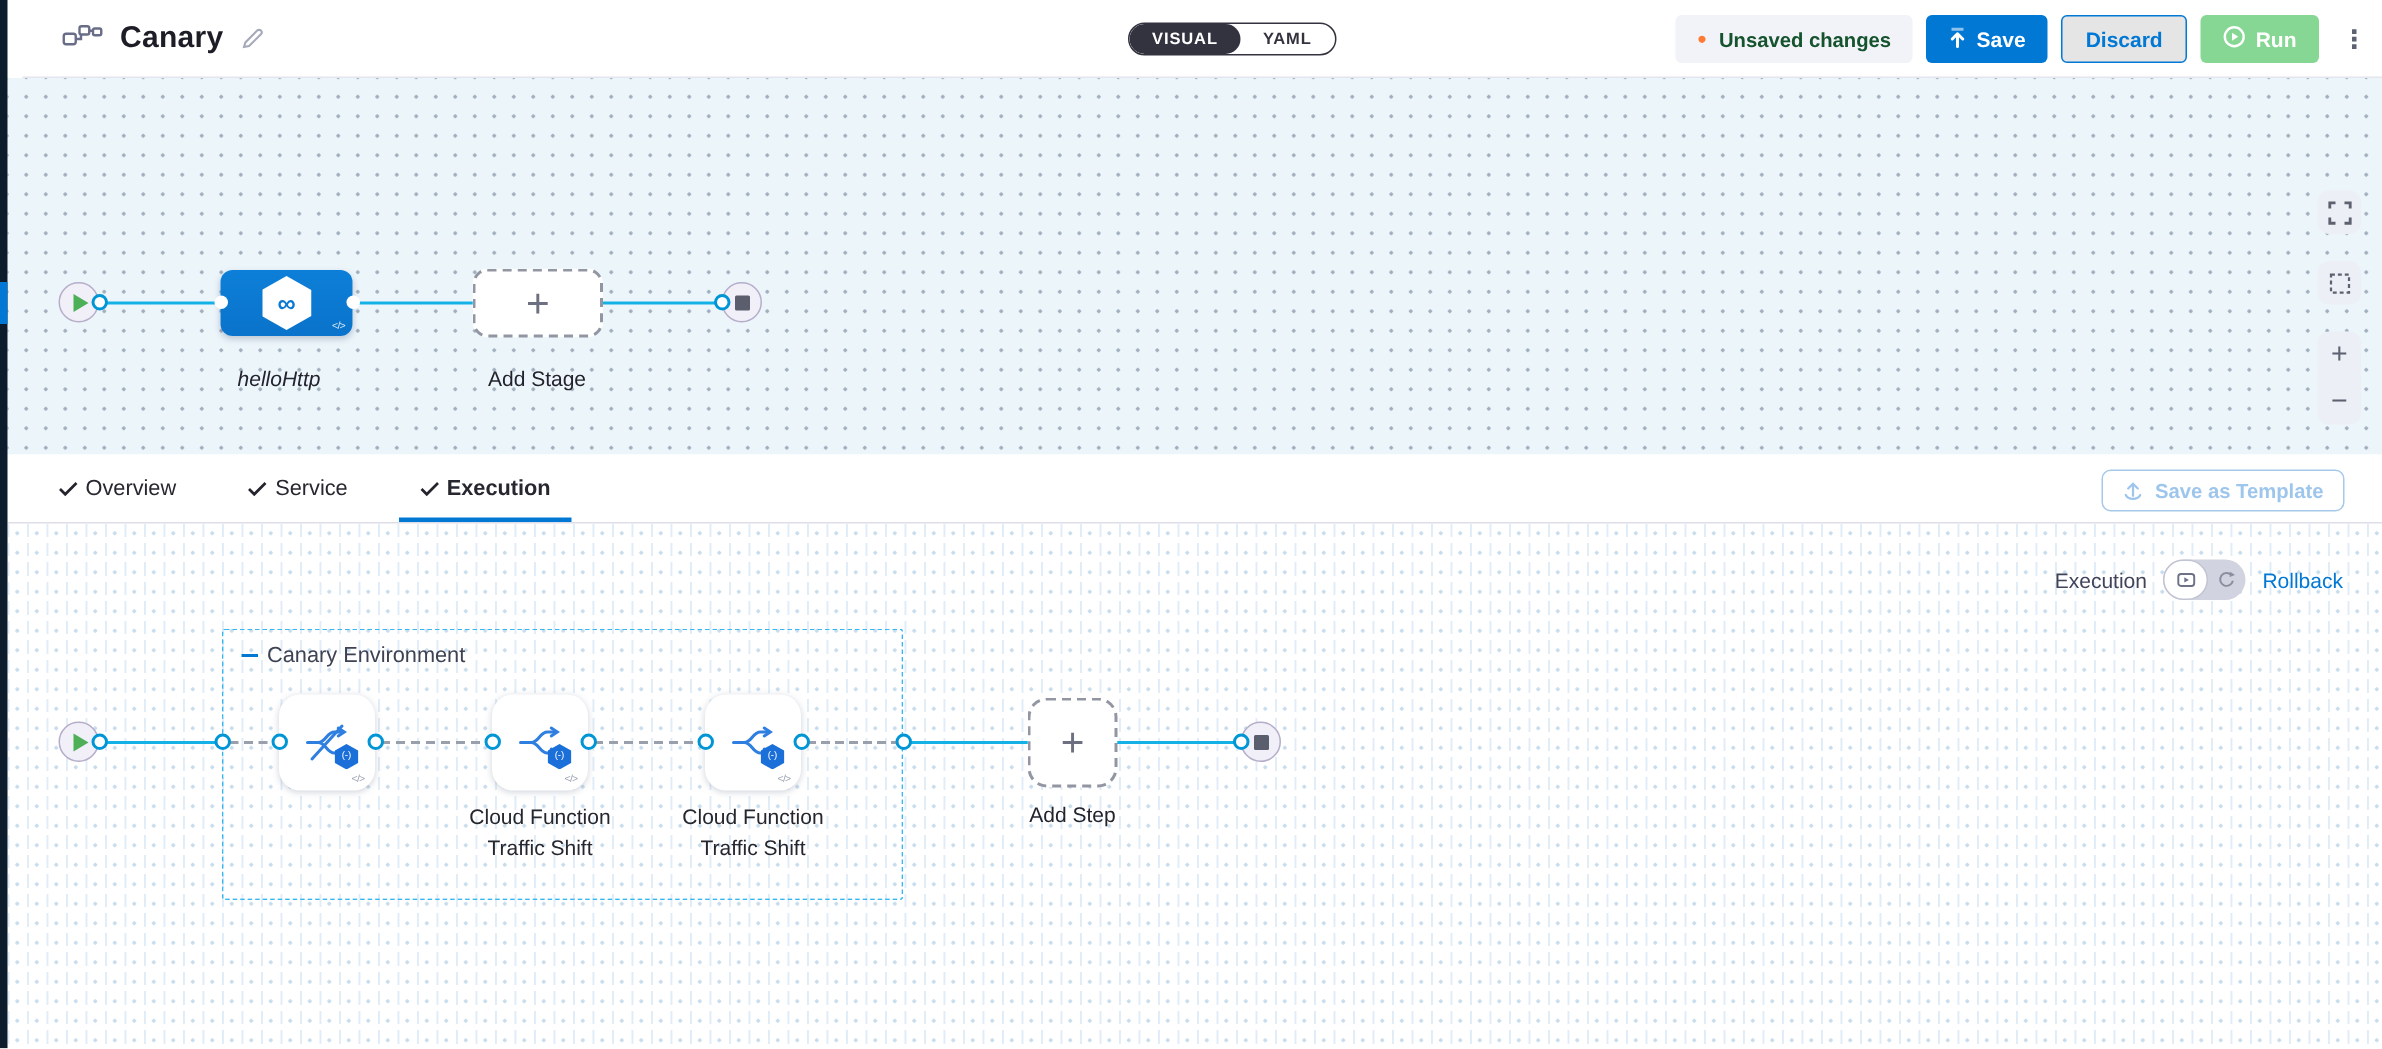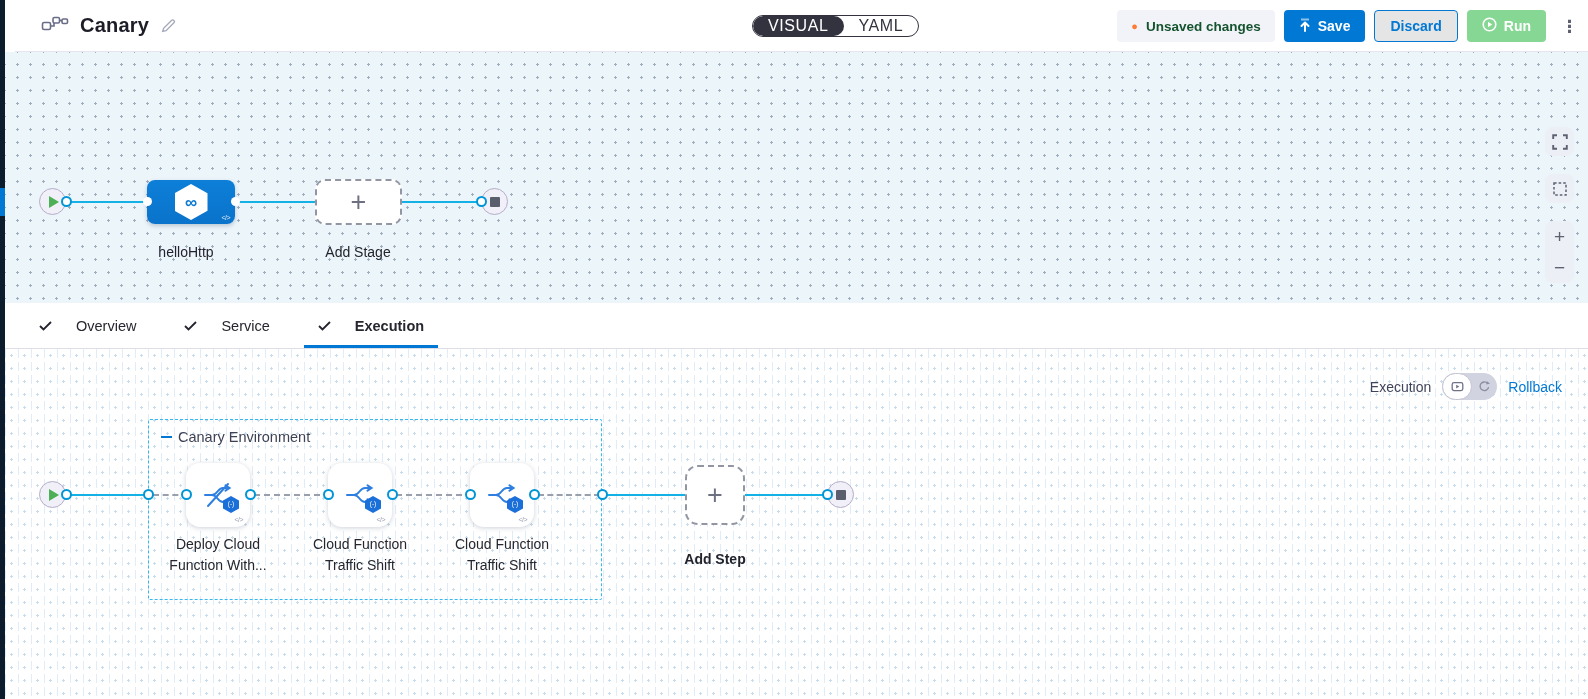--- a/index.html
+++ b/index.html
@@ -14,21 +14,21 @@
   
   .header { position:absolute; left:15px; top:0; width:1583px; height:52px; background:#fff;
             border-bottom:1px solid #e4e5ee; z-index:50; }
   .header-left { position:absolute; left:26px; top:0; height:51px; display:flex; align-items:center; gap:11px; }
   .page-title { font-size:20px; font-weight:bold; color:#1c1d26; letter-spacing:.2px; }
   .icon-btn { background:none; border:none; cursor:pointer; display:flex; align-items:center; }
 
   .mode-toggle { position:absolute; left:737px; top:15px; height:22px; display:flex; align-items:center;
                  border:1.5px solid #32333f; border-radius:20px; background:#fff; overflow:hidden; }
   .mode-seg { height:100%; display:flex; align-items:center; justify-content:center;
-              font-size:16px; font-weight:normal; letter-spacing:.6px; padding:0 15px; cursor:pointer; }
+              font-size:11px; font-weight:bold; letter-spacing:.6px; padding:0 15px; cursor:pointer; }
   .mode-seg.sel { background:#32333f; color:#fff; border-radius:20px; }
   .mode-seg.unsel { color:#32333f; }
 
   .header-right { position:absolute; right:14px; top:10px; height:32px; display:flex; align-items:center; gap:9px; }
   .unsaved-pill { display:flex; align-items:center; gap:8px; background:#f2f2f9; border-radius:4px;
                   height:32px; padding:0 14px; }
   .unsaved-pill .dot { color:#ff7b33; font-size:11px; line-height:1; }
   .unsaved-pill .txt { color:#14532d; font-size:13.5px; font-weight:bold; }
   .btn { display:flex; align-items:center; justify-content:center; gap:7px; height:32px; border-radius:4px;
          font-size:14px; font-weight:bold; cursor:pointer; border:none; padding:0 15px;
@@ -75,21 +75,21 @@
   .canvas-controls { position:absolute; right:14px; top:75px; width:29px; z-index:10; }
   .ctl-btn { width:29px; height:29px; background:#edeff6; border-radius:8px; border:none; cursor:pointer;
              display:flex; align-items:center; justify-content:center; margin-bottom:18px; }
   .zoom-panel { width:29px; height:62px; background:#edeff6; border-radius:8px; display:flex; flex-direction:column;
                 align-items:center; justify-content:space-between; padding:6px 0; }
   .zoom-panel span { color:#5d6170; font-size:19px; line-height:1; cursor:pointer; font-weight:300; }
 
   
   .tabbar { position:absolute; left:5px; top:303px; width:1583px; height:46px; background:#fff;
             border-bottom:1px solid #dddee8; z-index:40; display:flex; align-items:stretch; padding-left:20px; }
-  .tab { display:flex; align-items:center; gap:24px; padding:0 14px; margin-right:20px; cursor:pointer;
+  .tab { display:flex; align-items:center; gap:5px; padding:0 14px; margin-right:20px; cursor:pointer;
          font-size:14.5px; color:#26272f; border-bottom:3px solid transparent; border-top:3px solid transparent; }
   .tab.active { font-weight:bold; border-bottom:3px solid #0278d5; }
   .save-template-btn { position:absolute; right:25px; top:10px; height:28px; display:flex; align-items:center; gap:8px;
             background:#fff; border:1px solid #a6c9ea; border-radius:6px; color:#9ec6ec; font-size:13.5px;
             font-weight:bold; padding:0 13px; cursor:pointer; }
 
   
   .canvas-exec { position:absolute; left:5px; top:349px; width:1583px; height:350px;
     background-color:#ffffff;
     background-image:
@@ -197,21 +197,21 @@
     <div class="ring" style="left:56px; top:144px;"></div>
 
     <div class="whitedot" style="left:138px; top:145px;"></div>
     <div class="stage-card">
       <div class="hexagon">
         <span>∞</span>
       </div>
       <span class="code-tag">&lt;/&gt;</span>
     </div>
     <div class="whitedot" style="left:226px; top:145px;"></div>
-    <div class="node-label" style="left:111px; top:192px;">helloHttp</div>
+    <div class="node-label" style="left:111px; top:192px;font-style:italic;">helloHttp</div>
 
     <div class="dashed-box" style="left:310px; top:127px; width:87px; height:46px; border-radius:10px;">
       <span class="plus-glyph">+</span>
     </div>
     <div class="node-label" style="left:283px; top:192px;">Add Stage</div>
 
     <div class="ring" style="left:471px; top:144px;"></div>
     <div class="node-circle" style="left:476px; top:136px;">
       <div class="stop-sq"></div>
     </div>
@@ -249,20 +249,28 @@
           <path d="M1 5 L4.5 8.5 L12 1"></path>
         </svg>
       <span>Service</span>
     </div>
     <div class="tab active">
       <svg width="13" height="10" viewBox="0 0 13 10" fill="none" stroke="#23242d" stroke-width="1.8">
           <path d="M1 5 L4.5 8.5 L12 1"></path>
         </svg>
       <span>Execution</span>
     </div>
+    <button class="save-template-btn">
+      <svg width="14" height="14" viewBox="0 0 14 14" fill="none" stroke="#9ec6ec" stroke-width="1.5" stroke-linecap="round">
+        <path d="M7 10.5 V3"></path>
+          <path d="M3.8 5.7 L7 2.5 L10.2 5.7"></path>
+          <path d="M2.2 10 c1.6 3.4 8 3.4 9.6 0"></path>
+      </svg>
+      <span>Save as Template</span>
+    </button>
   </div>
 
   <div class="canvas-exec">
 
     <div class="exec-rollback-row">
       <span class="lbl">Execution</span>
       <div class="seg-toggle">
         <div class="seg-sel">
           <svg width="13" height="13" viewBox="0 0 13 13" fill="none">
             <rect x="1.2" y="2.6" width="10.6" height="8" rx="1.8" stroke="#6e7287" stroke-width="1.3"></rect>
@@ -307,24 +315,20 @@
         <path d="M22.5 5.4 L26.5 8 L22.5 10.6"></path>
         <path d="M9 15 C14.5 15 14.5 22 20 22 H23"></path>
         <path d="M5 26 L25 4"></path>
       </svg>
       <div class="badge-hex">
         <span>(-)</span>
       </div>
       <span class="code-tag">&lt;/&gt;</span>
     </div>
     <div class="ring" style="left:240px; top:140px;"></div>
-    <div class="step-label" style="left:138px; top:185px;">
-      <div>Deploy Cloud</div>
-      <div>Function With...</div>
-    </div>
 
     <div class="ring" style="left:318px; top:140px;"></div>
     <div class="step-card" style="left:323px;">
       <svg width="32" height="30" viewBox="0 0 30 30" fill="none" stroke="#2f7fe0" stroke-width="2" stroke-linecap="round">
         <path d="M2 15 H9 C14.5 15 14.5 8 20 8 H25"></path>
         <path d="M22.5 5.4 L26.5 8 L22.5 10.6"></path>
         <path d="M9 15 C14.5 15 14.5 22 20 22 H25"></path>
         <path d="M22.5 19.4 L26.5 22 L22.5 24.6"></path>
       </svg>
       <div class="badge-hex">
@@ -355,21 +359,21 @@
     <div class="step-label" style="left:422px; top:185px;">
       <div>Cloud Function</div>
       <div>Traffic Shift</div>
     </div>
 
     <div class="ring" style="left:592px; top:140px;"></div>
 
     <div class="dashed-box" style="left:680px; top:116px; width:60px; height:60px; border-radius:13px;">
       <span class="plus-glyph">+</span>
     </div>
-    <div class="node-label" style="left:640px; top:202px;font-weight:bold;">Add Step</div>
+    <div class="node-label" style="left:640px; top:186px;">Add Step</div>
 
     <div class="ring" style="left:817px; top:140px;"></div>
     <div class="node-circle" style="left:822px; top:132px;">
       <div class="stop-sq"></div>
     </div>
   </div>
 
 </div>
 
 </body></html>

